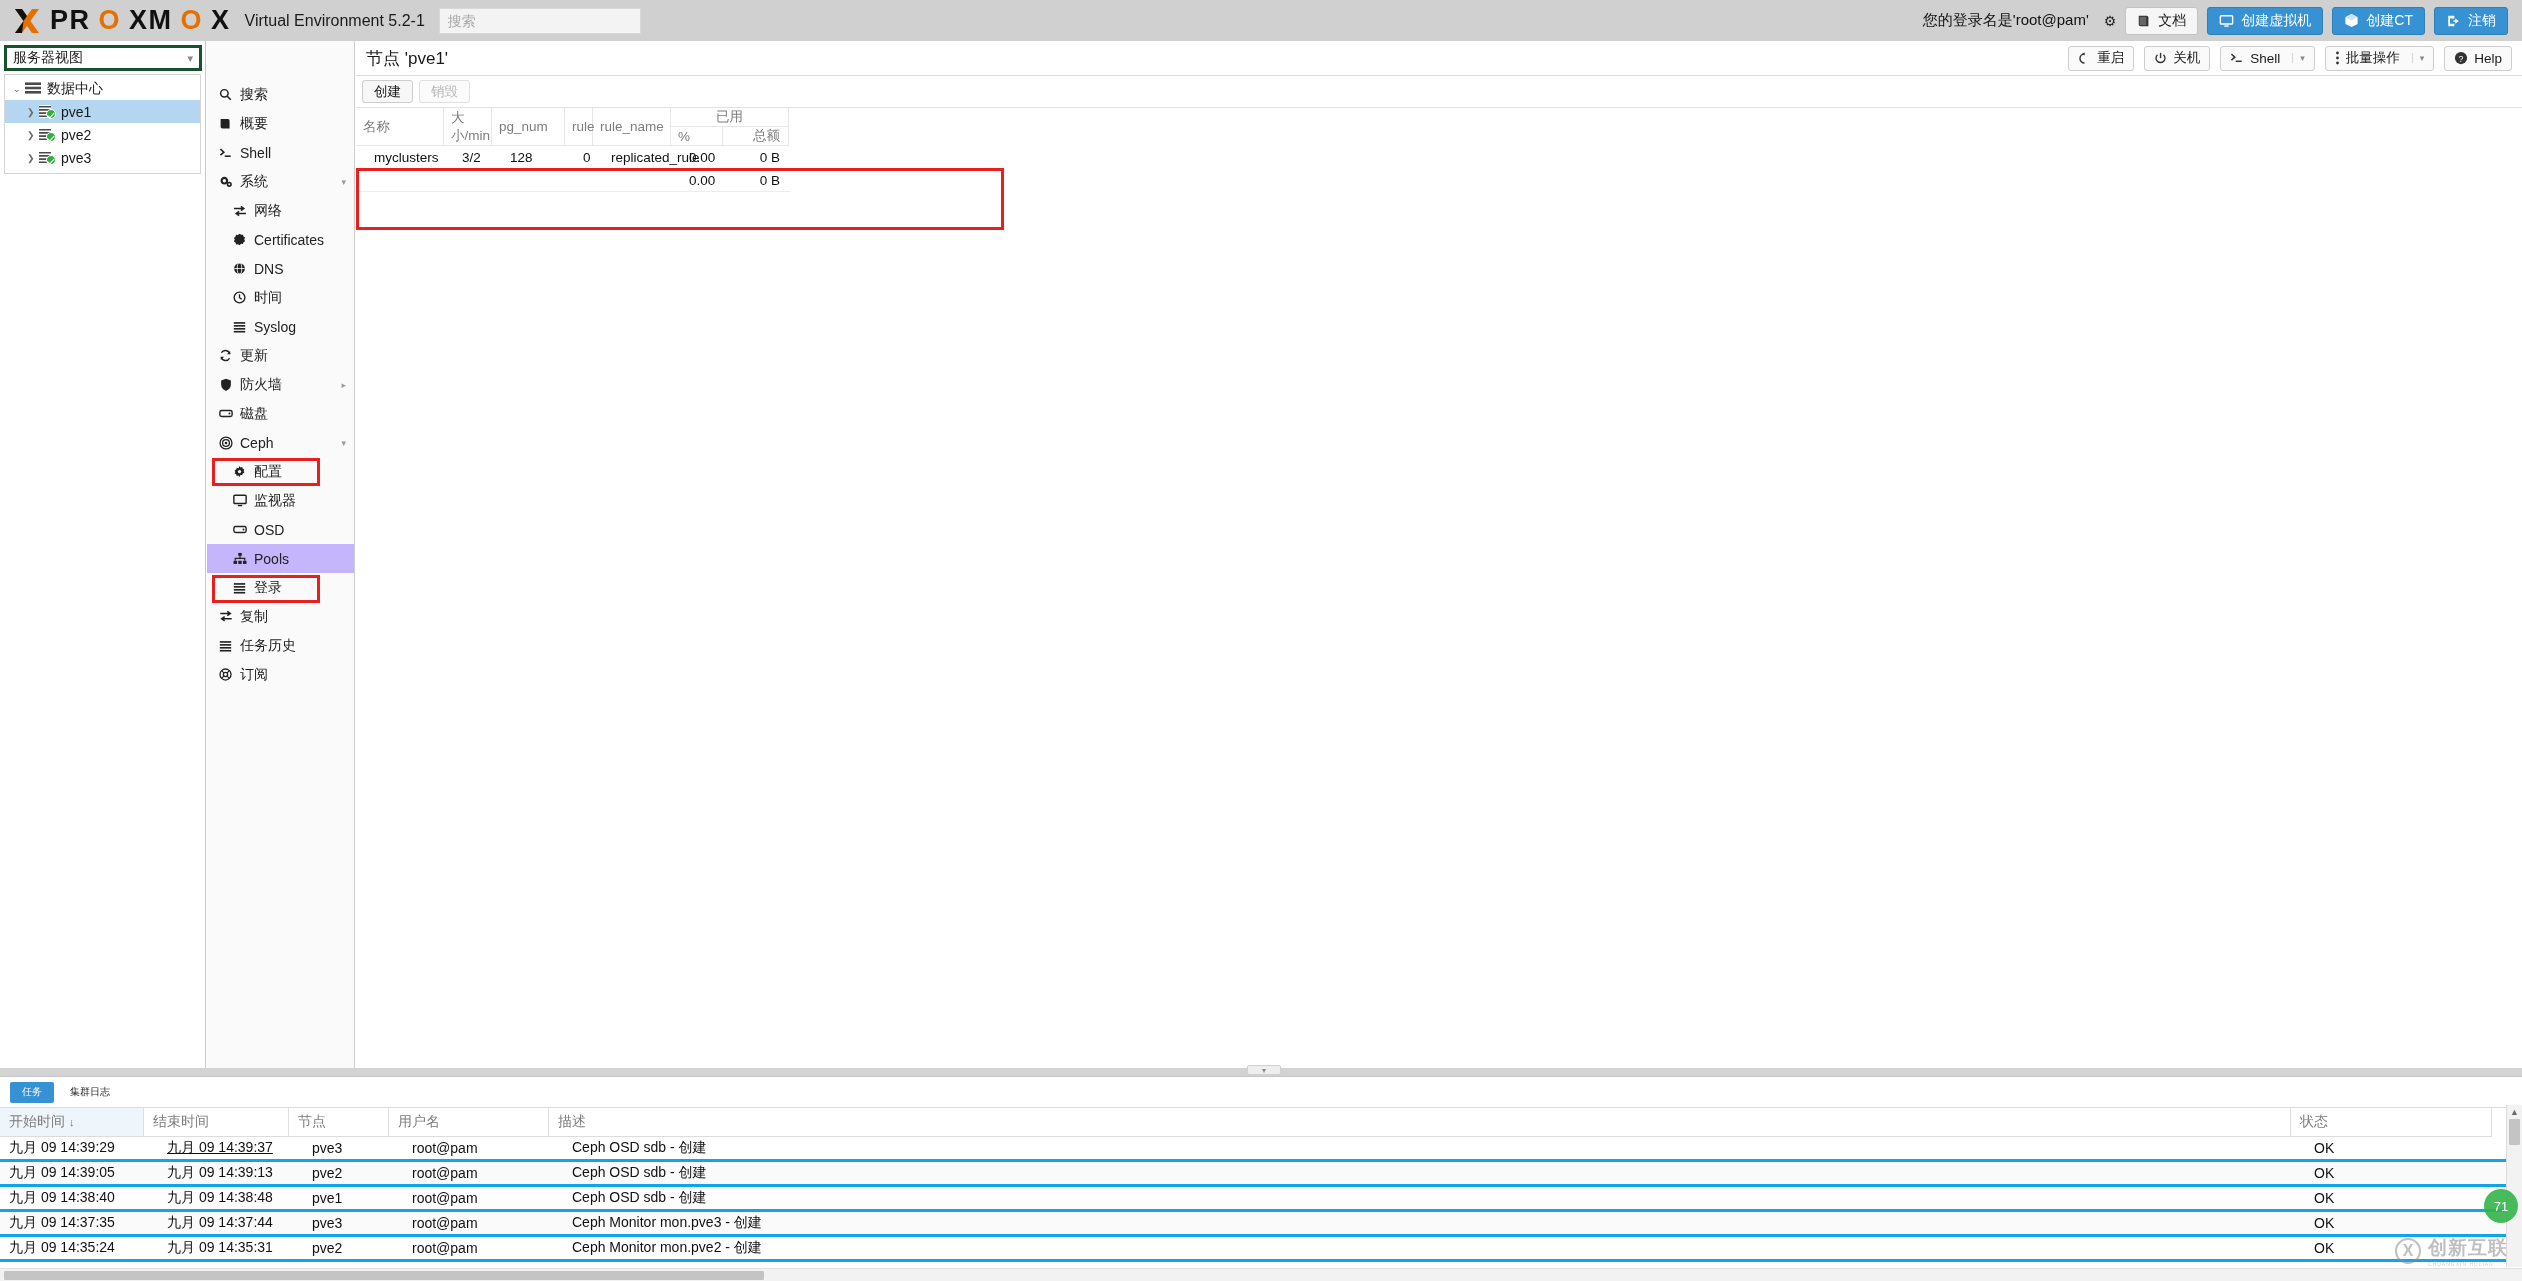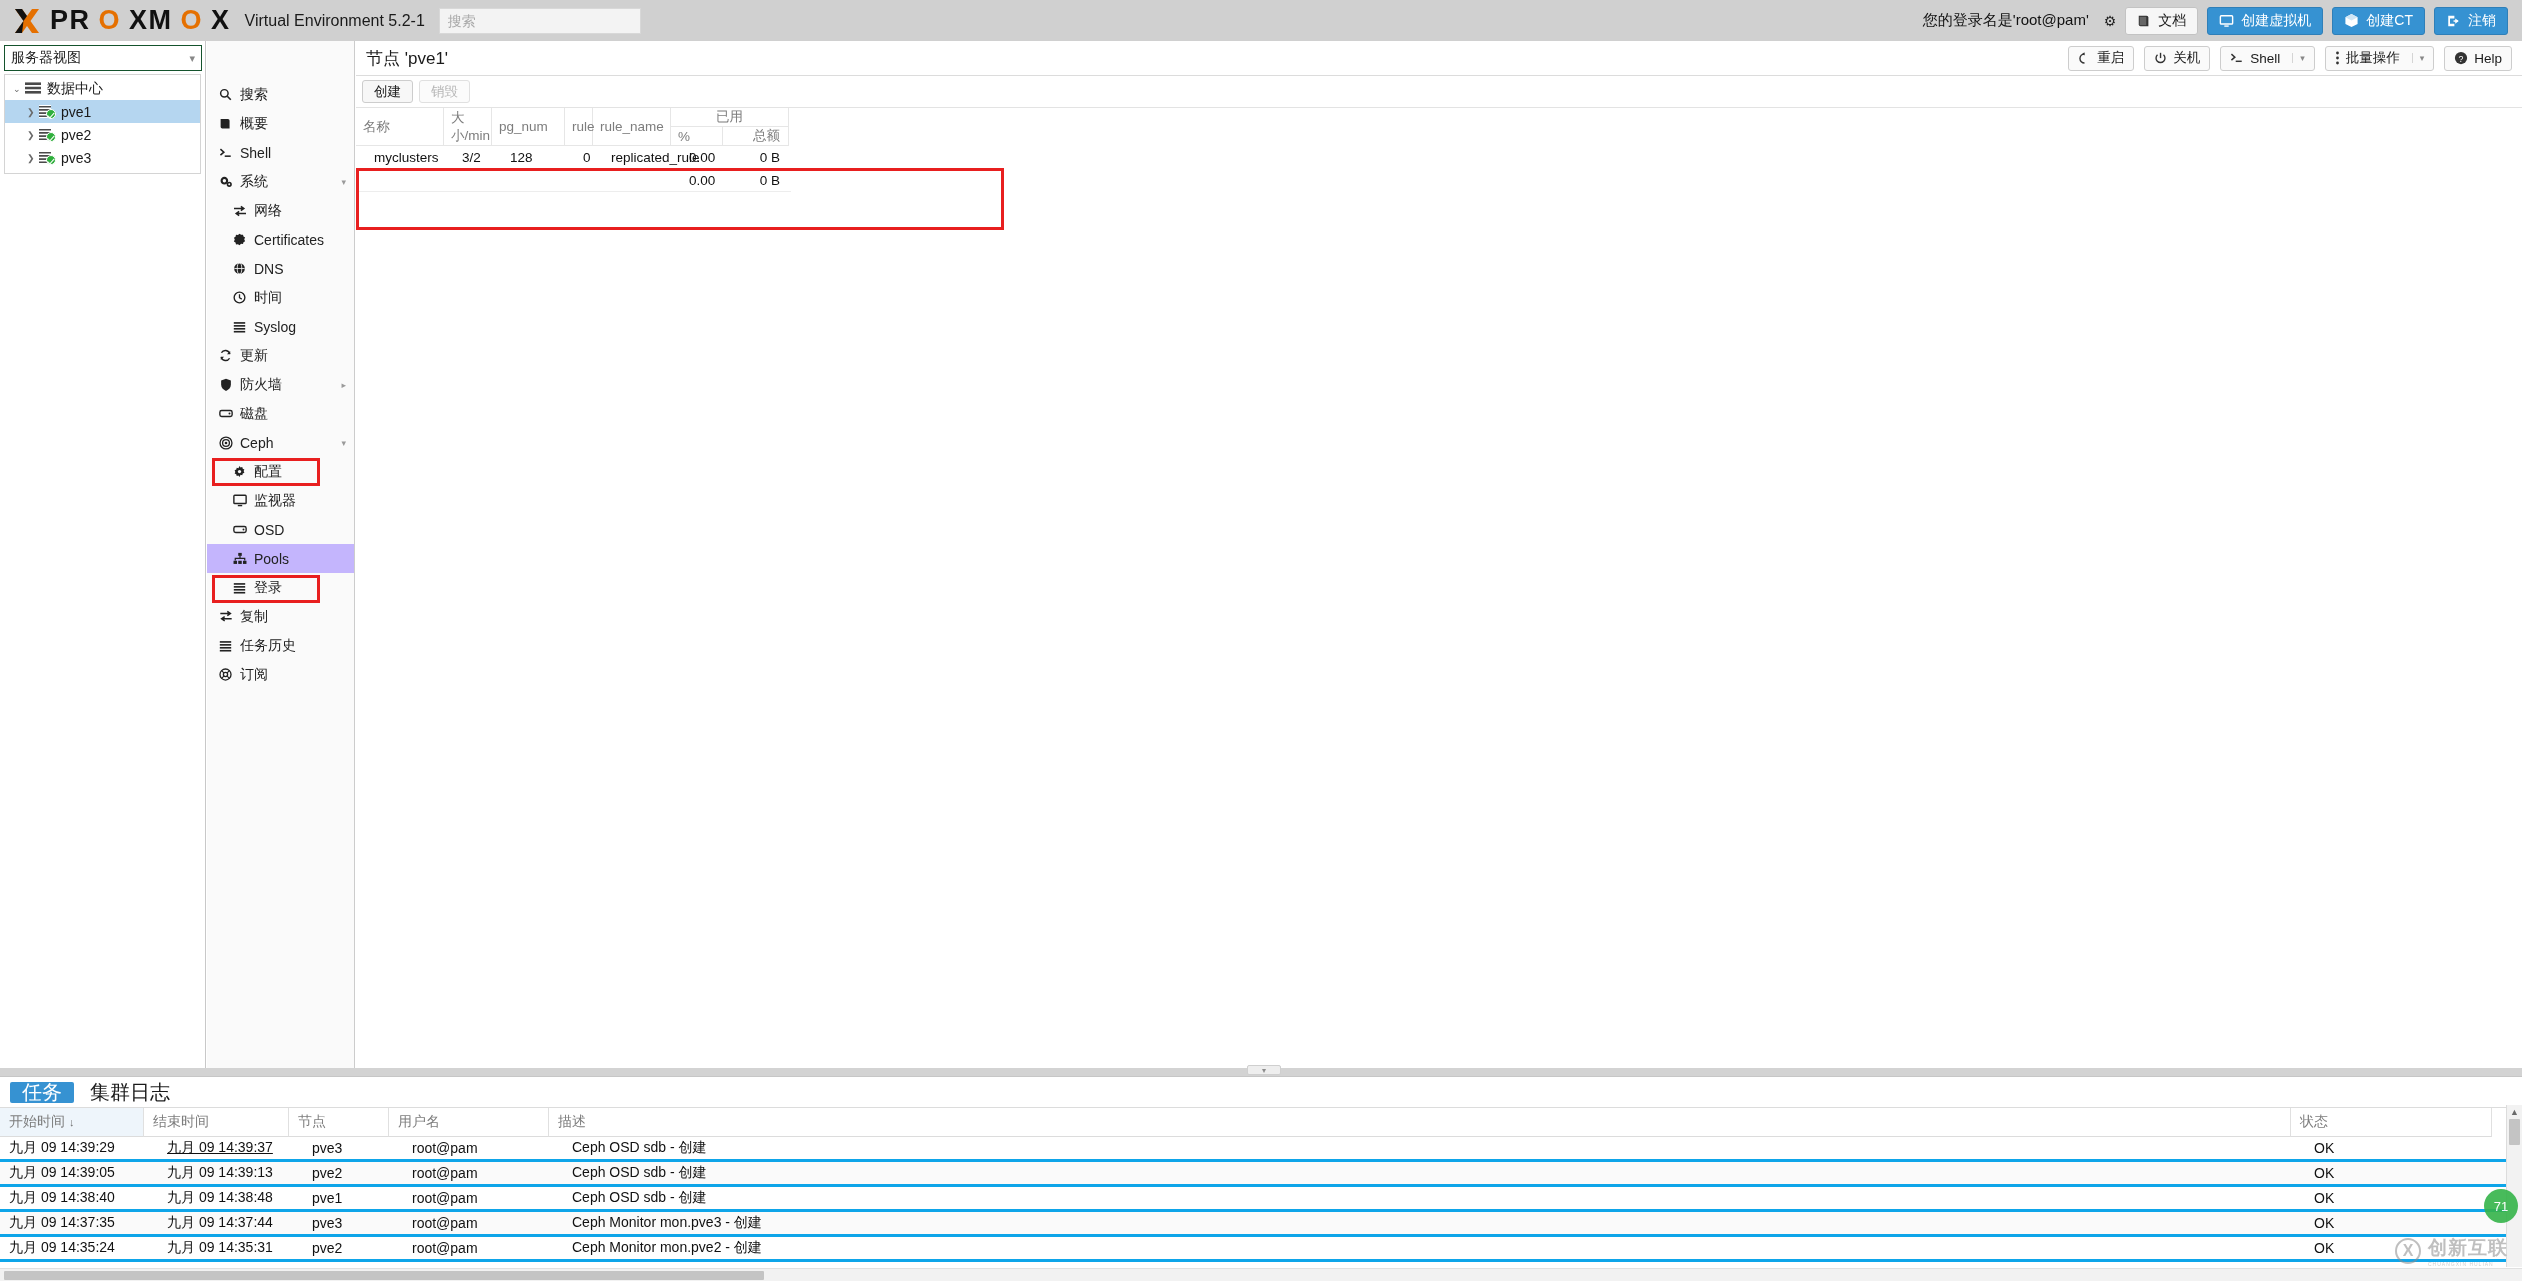--- a/index.html
+++ b/index.html
@@ -48,21 +48,21 @@
   }
   .tb-btn svg { display: block; }
 
   
   #resource-pane {
     position: absolute; left: 0; top: 41px; width: 206px; height: 1027px;
     background: #ffffff; border-right: 1px solid #c8c8c8;
   }
   #view-select {
     margin: 4px 4px 2px 4px; height: 26px; width: 198px;
-    border: 1px solid #14532d; background: #fff;
+    border: 3px solid #14532d; background: #fff;
     display: flex; align-items: center; padding: 0 6px;
     font-size: 14px; color: #222; cursor: pointer;
   }
   #view-select .caret { margin-left: auto; color: #888; font-size: 11px; }
   #tree-box {
     margin: 3px 4px; border: 1px solid #d4d4d4; height: 100px; background: #fff;
     padding-top: 2px;
   }
   .tree-row {
     height: 23px; display: flex; align-items: center; font-size: 14px;
@@ -200,21 +200,21 @@
   #bottom-panel {
     position: absolute; left: 0; top: 1076px; width: 2522px; height: 205px;
     background: #ffffff; border-top: 1px solid #c6c6c6;
   }
   #bottom-tabs {
     height: 31px; display: flex; align-items: center; padding-left: 10px;
     gap: 4px; border-bottom: 1px solid #dcdcdc; background: #fff;
   }
   .btab {
     height: 21px; padding: 0 12px; display: inline-flex; align-items: center;
-    font-size: 20px; color: #1a1a1a; cursor: pointer; border-radius: 2px;
+    font-size: 10px; color: #1a1a1a; cursor: pointer; border-radius: 2px;
   }
   .btab.active { background: #3692d2; color: #fff; }
 
   #task-grid { width: 2522px; }
   #task-hdr { display: flex; height: 29px; background: #fff; }
   .thcell {
     font-size: 14px; color: #7d7d7d; display: flex; align-items: center;
     padding-left: 9px; border-right: 1px solid #e0e0e0;
     border-bottom: 1px solid #dcdcdc; box-sizing: border-box; height: 29px;
   }

